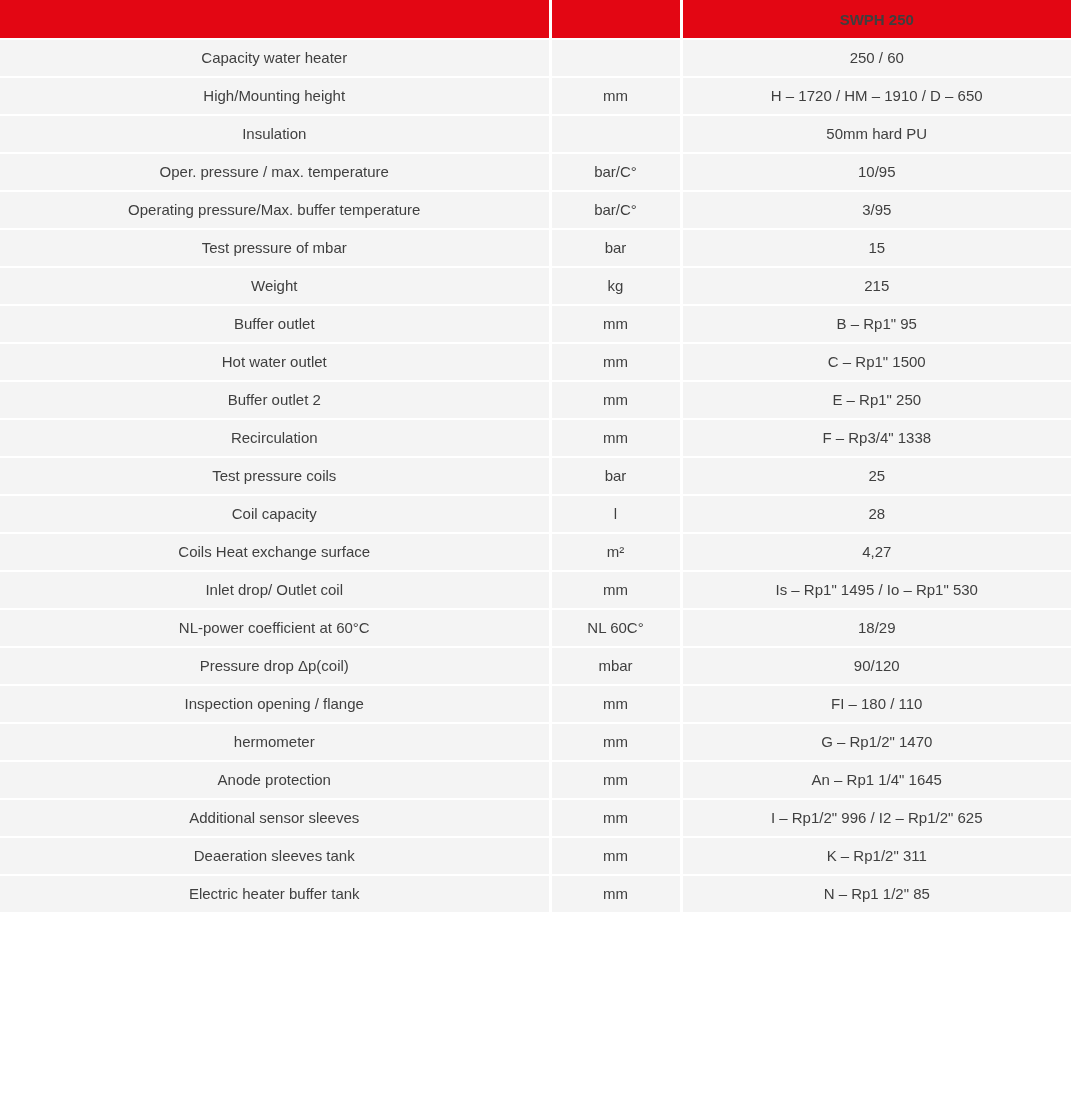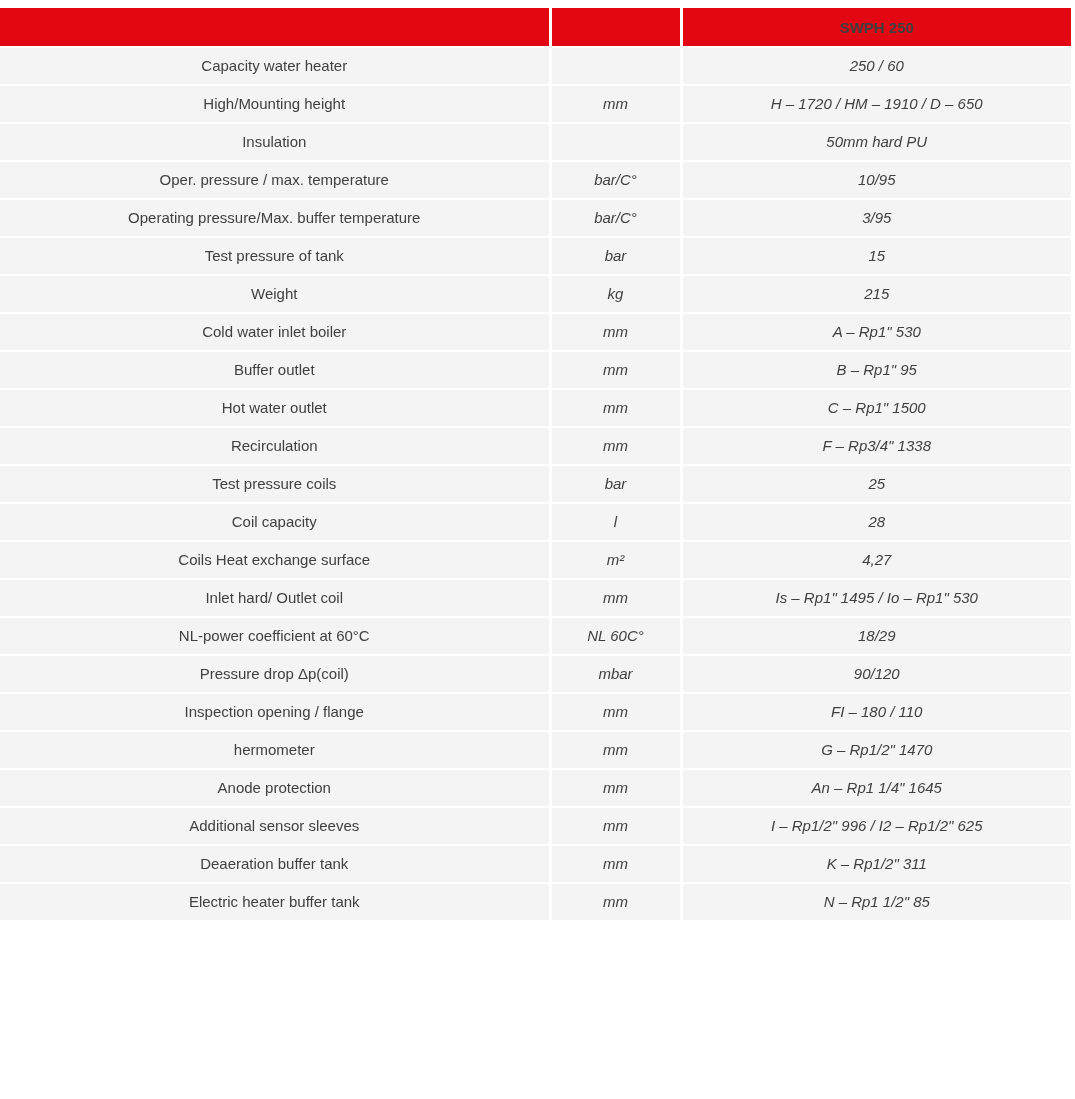--- a/index.html
+++ b/index.html
@@ -3,21 +3,21 @@
 <meta charset="utf-8">
 <style>
   html, body {
     margin: 0;
     padding: 0;
     background: #ffffff;
     font-family: "Liberation Sans", sans-serif;
   }
   .page {
     width: 1075px;
-    padding-top: 8px;
+    padding-top: 0;
     box-sizing: border-box;
   }
   table.spec-table {
     border-collapse: collapse;
     table-layout: fixed;
     width: 1071px;
   }
   table.spec-table th,
   table.spec-table td {
     border-bottom: 2px solid #ffffff;
@@ -44,21 +44,20 @@
     line-height: 18px;
   }
   td.c-label {
     text-align: center;
     padding-right: 13px;
     padding-left: 8px;
     white-space: pre-line;
   }
   td.c-unit, td.c-value {
     text-align: center;
-    font-style: italic;
   }
   tr.tall td {
     padding-top: 9px;
     padding-bottom: 9px;
     height: auto;
   }
 </style>
 </head>
 <body>
 
@@ -101,49 +100,49 @@
     <td class="c-value">10/95</td>
   </tr>
 
   <tr>
     <td class="c-label">Operating pressure/Max. buffer temperature</td>
     <td class="c-unit">bar/C°</td>
     <td class="c-value">3/95</td>
   </tr>
 
   <tr>
-    <td class="c-label">Test pressure of tank</td>
+    <td class="c-label">Test pressure of mbar</td>
     <td class="c-unit">bar</td>
     <td class="c-value">15</td>
   </tr>
 
   <tr>
     <td class="c-label">Weight</td>
     <td class="c-unit">kg</td>
     <td class="c-value">215</td>
   </tr>
 
-  <tr>
-    <td class="c-label">Cold water inlet boiler</td>
-    <td class="c-unit">mm</td>
-    <td class="c-value">A – Rp1" 530</td>
-  </tr>
 
   <tr>
     <td class="c-label">Buffer outlet</td>
     <td class="c-unit">mm</td>
     <td class="c-value">B – Rp1" 95</td>
   </tr>
 
   <tr>
     <td class="c-label">Hot water outlet</td>
     <td class="c-unit">mm</td>
     <td class="c-value">C – Rp1" 1500</td>
   </tr>
 
+  <tr>
+    <td class="c-label">Buffer outlet 2</td>
+    <td class="c-unit">mm</td>
+    <td class="c-value">E – Rp1" 250</td>
+  </tr>
 
   <tr>
     <td class="c-label">Recirculation</td>
     <td class="c-unit">mm</td>
     <td class="c-value">F – Rp3/4" 1338</td>
   </tr>
 
 
   <tr>
     <td class="c-label">Test pressure coils</td>
@@ -157,21 +156,21 @@
     <td class="c-value">28</td>
   </tr>
 
   <tr>
     <td class="c-label">Coils Heat exchange surface</td>
     <td class="c-unit">m²</td>
     <td class="c-value">4,27</td>
   </tr>
 
   <tr>
-    <td class="c-label">Inlet hard/ Outlet coil</td>
+    <td class="c-label">Inlet drop/ Outlet coil</td>
     <td class="c-unit">mm</td>
     <td class="c-value">Is – Rp1" 1495 / Io – Rp1" 530</td>
   </tr>
 
 
   <tr>
     <td class="c-label">NL-power coefficient at 60°C</td>
     <td class="c-unit">NL 60C°</td>
     <td class="c-value">18/29</td>
   </tr>
@@ -200,21 +199,21 @@
     <td class="c-value">An – Rp1 1/4" 1645</td>
   </tr>
 
   <tr>
     <td class="c-label">Additional sensor sleeves</td>
     <td class="c-unit">mm</td>
     <td class="c-value">I – Rp1/2" 996  / I2 – Rp1/2" 625</td>
   </tr>
 
   <tr>
-    <td class="c-label">Deaeration buffer tank</td>
+    <td class="c-label">Deaeration sleeves tank</td>
     <td class="c-unit">mm</td>
     <td class="c-value">K – Rp1/2" 311</td>
   </tr>
 
 
   <tr>
     <td class="c-label">Electric heater buffer tank</td>
     <td class="c-unit">mm</td>
     <td class="c-value">N – Rp1 1/2" 85</td>
   </tr>

